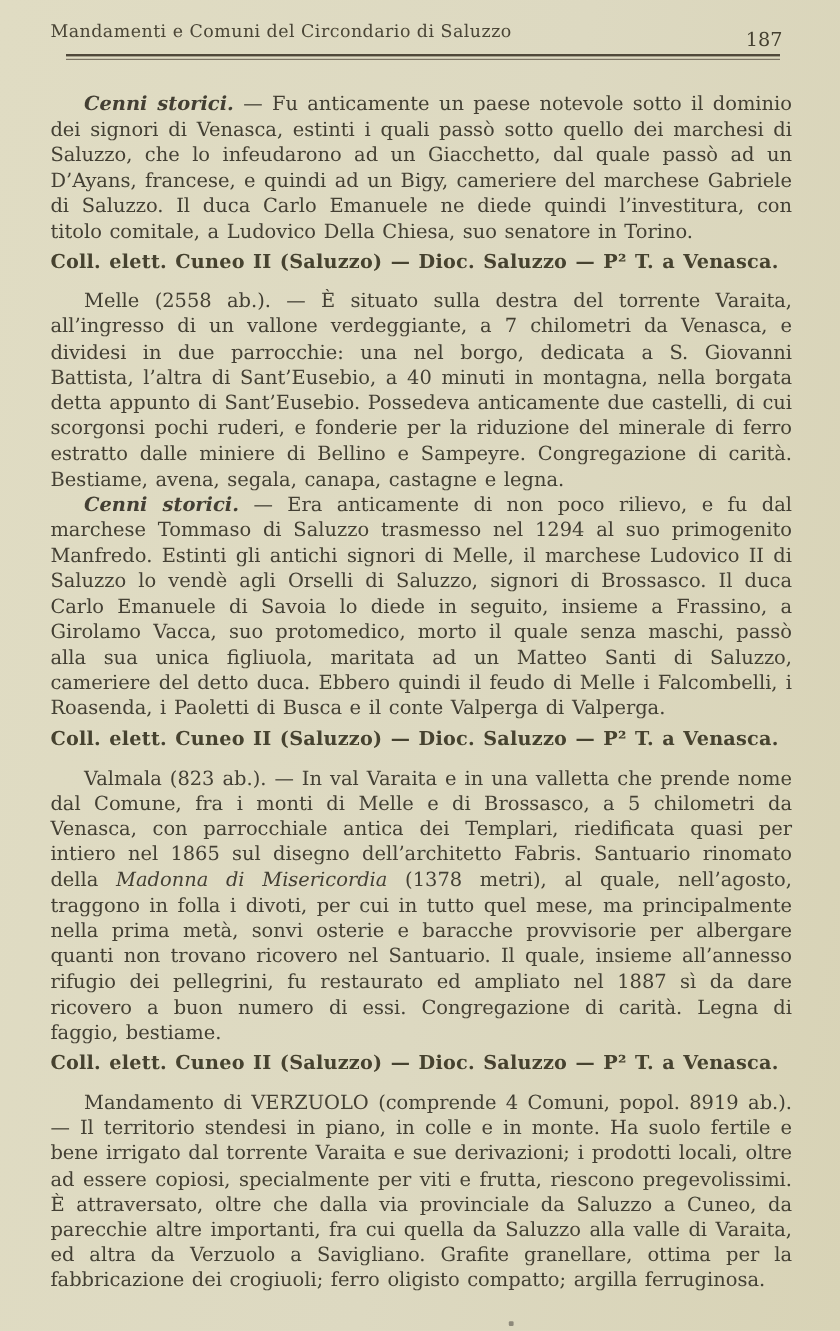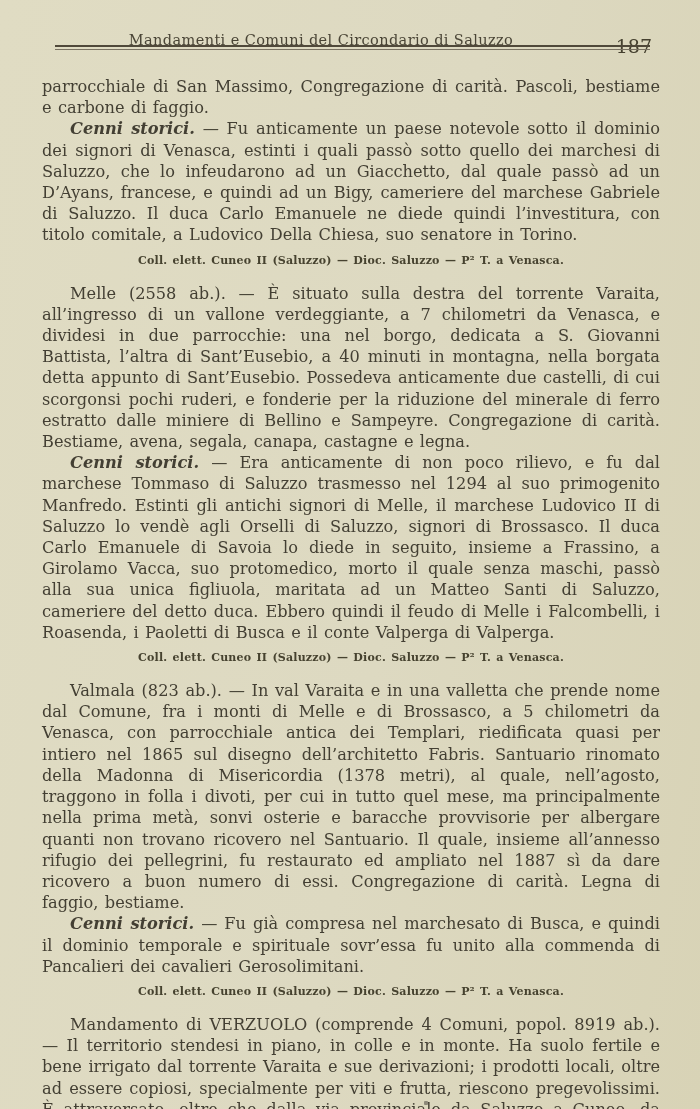--- a/index.html
+++ b/index.html
@@ -9,49 +9,48 @@
     overflow:hidden;
     background:#ddd9c1;
     background-image: linear-gradient(100deg, #e0dcc3 0%, #ddd9c1 55%, #d8d3b6 100%);
     font-family:"DejaVu Serif","Liberation Serif",serif;
     color:#433f33;
   }
   .running-head {
     position:absolute; top:19px; left:42px; width:618px; height:26px;
   }
   .head-title {
-    position:absolute; left:0; right:60px; top:13px;
-    text-align:center;
+    position:absolute; left:0; right:60px; top:0;
+    text-align:left;
     font-size:14.5px; letter-spacing:0.4px;
     color:#4a4536;
   }
   .page-num {
-    position:absolute; right:8px; top:16px;
-    font-size:19px; color:#45402f;
+    position:absolute; right:8px; top:4px;
+    font-size:16px; color:#45402f;
   }
   .head-rule {
     position:absolute; top:45px; left:55px; width:595px; height:2px;
     border-top:2px solid #50493a;
     border-bottom:1px solid #7a7363;
   }
   .text-col {
     position:absolute; top:76px; left:42px; width:618px;
     font-size:16.2px; line-height:21.2px;
     text-align:justify; text-justify:inter-word;
     word-spacing:1.2px;
   }
   .para { margin:0; text-indent:28px; }
   .para.noindent { text-indent:0; }
   .lead-bold { font-weight:normal; }
   .lead-italic { font-style:italic;font-weight:bold; }
-  .inline-italic { }
+  .inline-italic { font-style:italic; }
   .coll {
     margin:7px 0 14px; text-indent:0;
-    text-align:center;
-    font-size:11px; line-height:16px; font-weight:bold;
+    font-size:16px; line-height:16px; font-weight:bold;
     letter-spacing:0.2px; color:#46422f;
   }
   .speck {
     position:absolute; left:424px; top:1101px;
     width:4px; height:4px; background:#8d897a; border-radius:1px;
   }
 </style>
 </head>
 <body>
 
@@ -59,23 +58,20 @@
 
   <div class="running-head">
     <div class="head-title">Mandamenti e Comuni del Circondario di Saluzzo</div>
     <div class="page-num">187</div>
   </div>
 
   <div class="head-rule"></div>
 
   <div class="text-col">
 
-    <p class="para noindent">
-      <span>parrocchiale di San Massimo, Congregazione di carità. Pascoli, bestiame e carbone di faggio.</span>
-    </p>
 
     <p class="para">
       <span class="lead-italic">Cenni storici.</span><span> — Fu anticamente un paese notevole sotto il dominio dei signori di Venasca, estinti i quali passò sotto quello dei marchesi di Saluzzo, che lo infeudarono ad un Giacchetto, dal quale passò ad un D’Ayans, francese, e quindi ad un Bigy, cameriere del marchese Gabriele di Saluzzo. Il duca Carlo Emanuele ne diede quindi l’investitura, con titolo comitale, a Ludovico Della Chiesa, suo senatore in Torino.</span>
     </p>
 
     <p class="coll">Coll. elett. Cuneo II (Saluzzo) — Dioc. Saluzzo — P² T. a Venasca.</p>
 
     <p class="para">
       <span class="lead-bold">Melle</span><span> (2558 ab.). — È situato sulla destra del torrente Varaita, all’ingresso di un vallone verdeggiante, a 7 chilometri da Venasca, e dividesi in due parrocchie: una nel borgo, dedicata a S. Giovanni Battista, l’altra di Sant’Eusebio, a 40 minuti in montagna, nella borgata detta appunto di Sant’Eusebio. Possedeva anticamente due castelli, di cui scorgonsi pochi ruderi, e fonderie per la riduzione del minerale di ferro estratto dalle miniere di Bellino e Sampeyre. Congregazione di carità. Bestiame, avena, segala, canapa, castagne e legna.</span>
     </p>
@@ -83,23 +79,20 @@
     <p class="para">
       <span class="lead-italic">Cenni storici.</span><span> — Era anticamente di non poco rilievo, e fu dal marchese Tommaso di Saluzzo trasmesso nel 1294 al suo primogenito Manfredo. Estinti gli antichi signori di Melle, il marchese Ludovico II di Saluzzo lo vendè agli Orselli di Saluzzo, signori di Brossasco. Il duca Carlo Emanuele di Savoia lo diede in seguito, insieme a Frassino, a Girolamo Vacca, suo protomedico, morto il quale senza maschi, passò alla sua unica figliuola, maritata ad un Matteo Santi di Saluzzo, cameriere del detto duca. Ebbero quindi il feudo di Melle i Falcombelli, i Roasenda, i Paoletti di Busca e il conte Valperga di Valperga.</span>
     </p>
 
     <p class="coll">Coll. elett. Cuneo II (Saluzzo) — Dioc. Saluzzo — P² T. a Venasca.</p>
 
     <p class="para">
       <span class="lead-bold">Valmala</span><span> (823 ab.). — In val Varaita e in una valletta che prende nome dal Comune, fra i monti di Melle e di Brossasco, a 5 chilometri da Venasca, con parrocchiale antica dei Templari, riedificata quasi per intiero nel 1865 sul disegno dell’architetto Fabris. Santuario rinomato della </span><span class="inline-italic">Madonna di Misericordia</span><span> (1378 metri), al quale, nell’agosto, traggono in folla i divoti, per cui in tutto quel mese, ma principalmente nella prima metà, sonvi osterie e baracche provvisorie per albergare quanti non trovano ricovero nel Santuario. Il quale, insieme all’annesso rifugio dei pellegrini, fu restaurato ed ampliato nel 1887 sì da dare ricovero a buon numero di essi. Congregazione di carità. Legna di faggio, bestiame.</span>
     </p>
 
-    <p class="para">
-      <span class="lead-italic">Cenni storici.</span><span> — Fu già compresa nel marchesato di Busca, e quindi il dominio temporale e spirituale sovr’essa fu unito alla commenda di Pancalieri dei cavalieri Gerosolimitani.</span>
-    </p>
 
     <p class="coll">Coll. elett. Cuneo II (Saluzzo) — Dioc. Saluzzo — P² T. a Venasca.</p>
 
     <p class="para">
       <span class="lead-bold">Mandamento di VERZUOLO</span><span> (comprende 4 Comuni, popol. 8919 ab.). — Il territorio stendesi in piano, in colle e in monte. Ha suolo fertile e bene irrigato dal torrente Varaita e sue derivazioni; i prodotti locali, oltre ad essere copiosi, specialmente per viti e frutta, riescono pregevolissimi. È attraversato, oltre che dalla via provinciale da Saluzzo a Cuneo, da parecchie altre importanti, fra cui quella da Saluzzo alla valle di Varaita, ed altra da Verzuolo a Savigliano. Grafite granellare, ottima per la fabbricazione dei crogiuoli; ferro oligisto compatto; argilla ferruginosa.</span>
     </p>
 
   </div>
 
   <div class="speck"></div>

